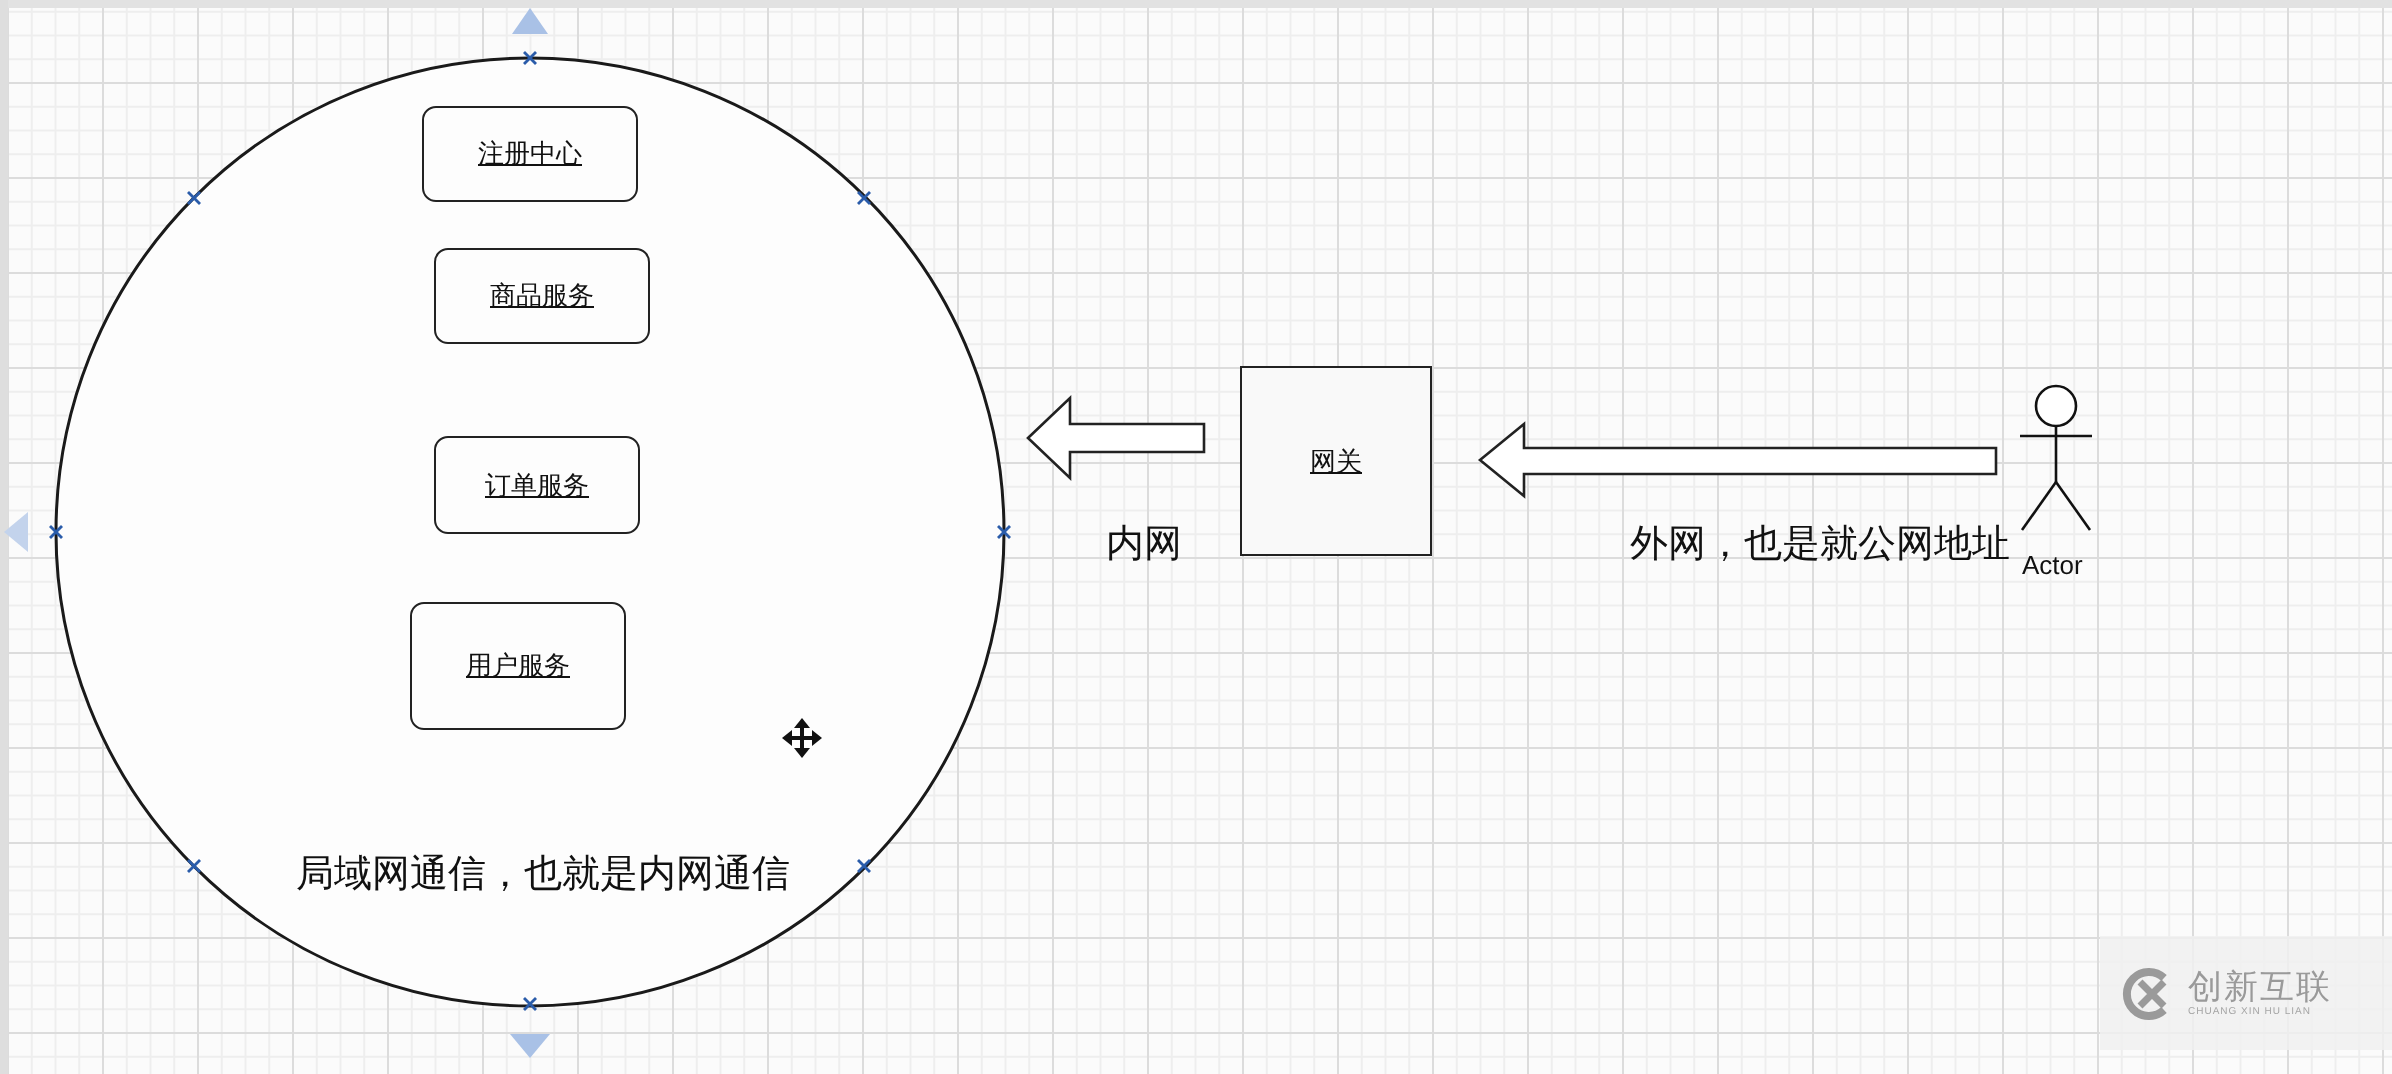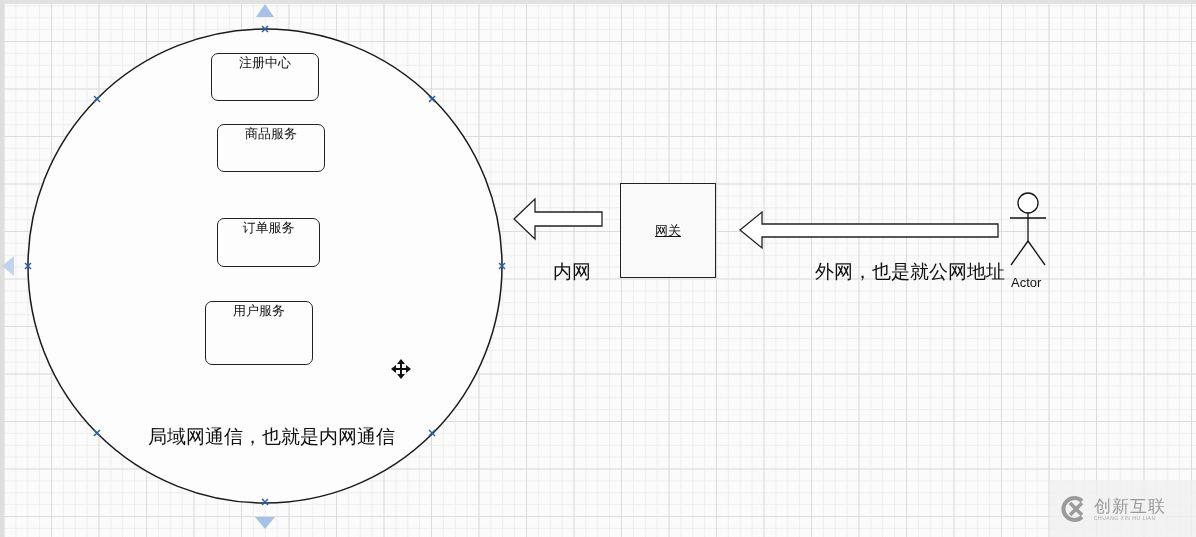--- a/index.html
+++ b/index.html
@@ -48,24 +48,25 @@
       text-align: right;
       white-space: nowrap;
     }
     .svc-box {
       position: absolute;
       box-sizing: border-box;
       border: 1.5px solid #222;
       border-radius: 7px;
       background: #fdfdfd;
       display: flex;
-      align-items: flex-start;
+      align-items: center;
       justify-content: center;
       font-size: 13px;
       color: #111;
+      text-decoration: underline;
     }
     .gateway-box {
       position: absolute;
       box-sizing: border-box;
       border: 1.5px solid #222;
       background: #f9f9f9;
       display: flex;
       align-items: center;
       justify-content: center;
       font-size: 13px;
@@ -73,21 +74,21 @@
       text-decoration: underline;
     }
     .actor-label {
       position: absolute;
       font-family: "Liberation Sans", sans-serif;
       font-size: 13px;
       color: #111;
     }
     .watermark {
       position: absolute;
-      left: 1050px; top: 480px;
+      left: 1050px; top: 468px;
       width: 146px; height: 57px;
       background: rgba(240,240,240,0.85);
       display: flex;
       align-items: center;
       padding-left: 10px;
       box-sizing: border-box;
     }
     .wm-text {
       display: flex;
       flex-direction: column;

